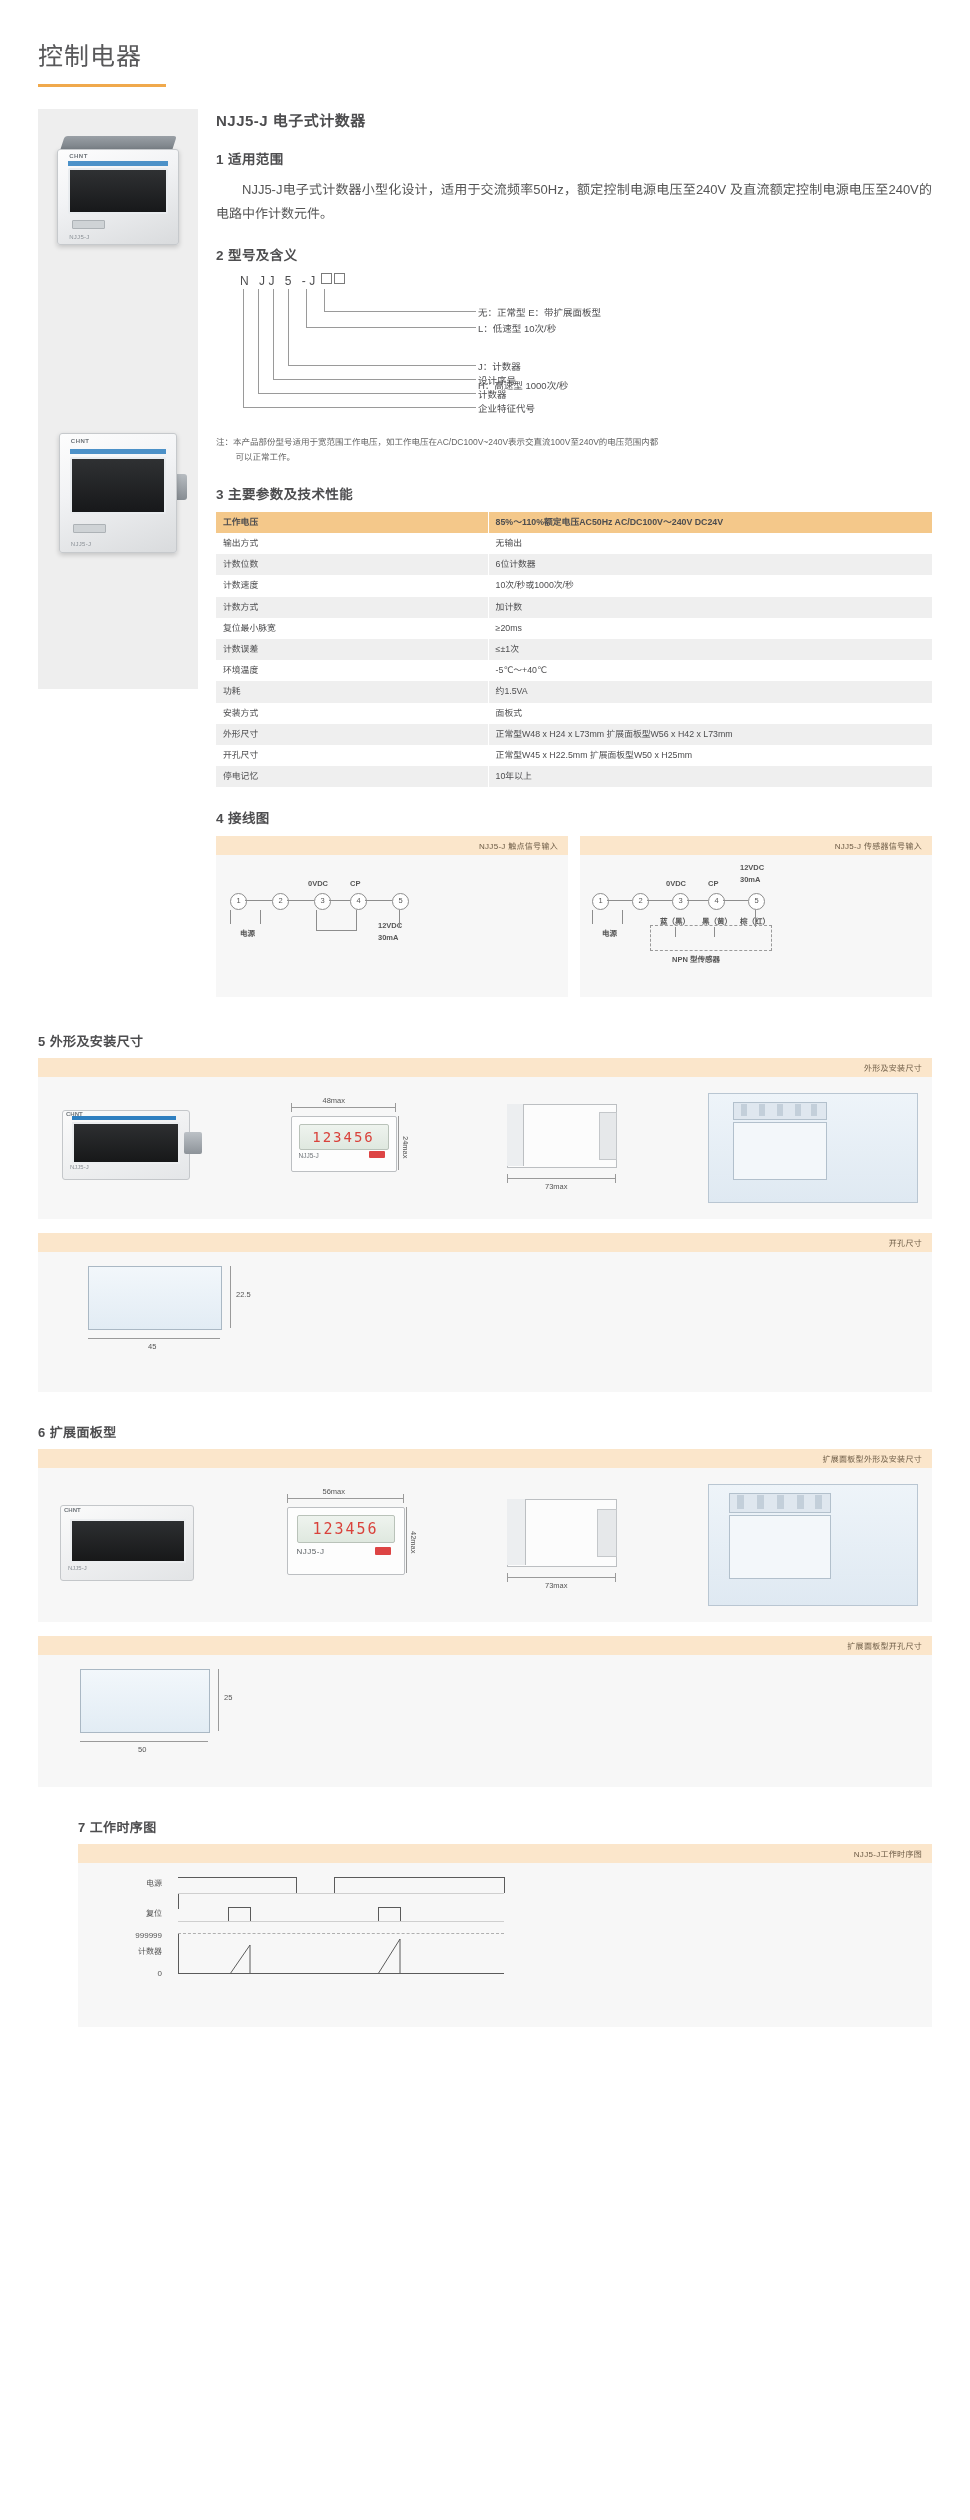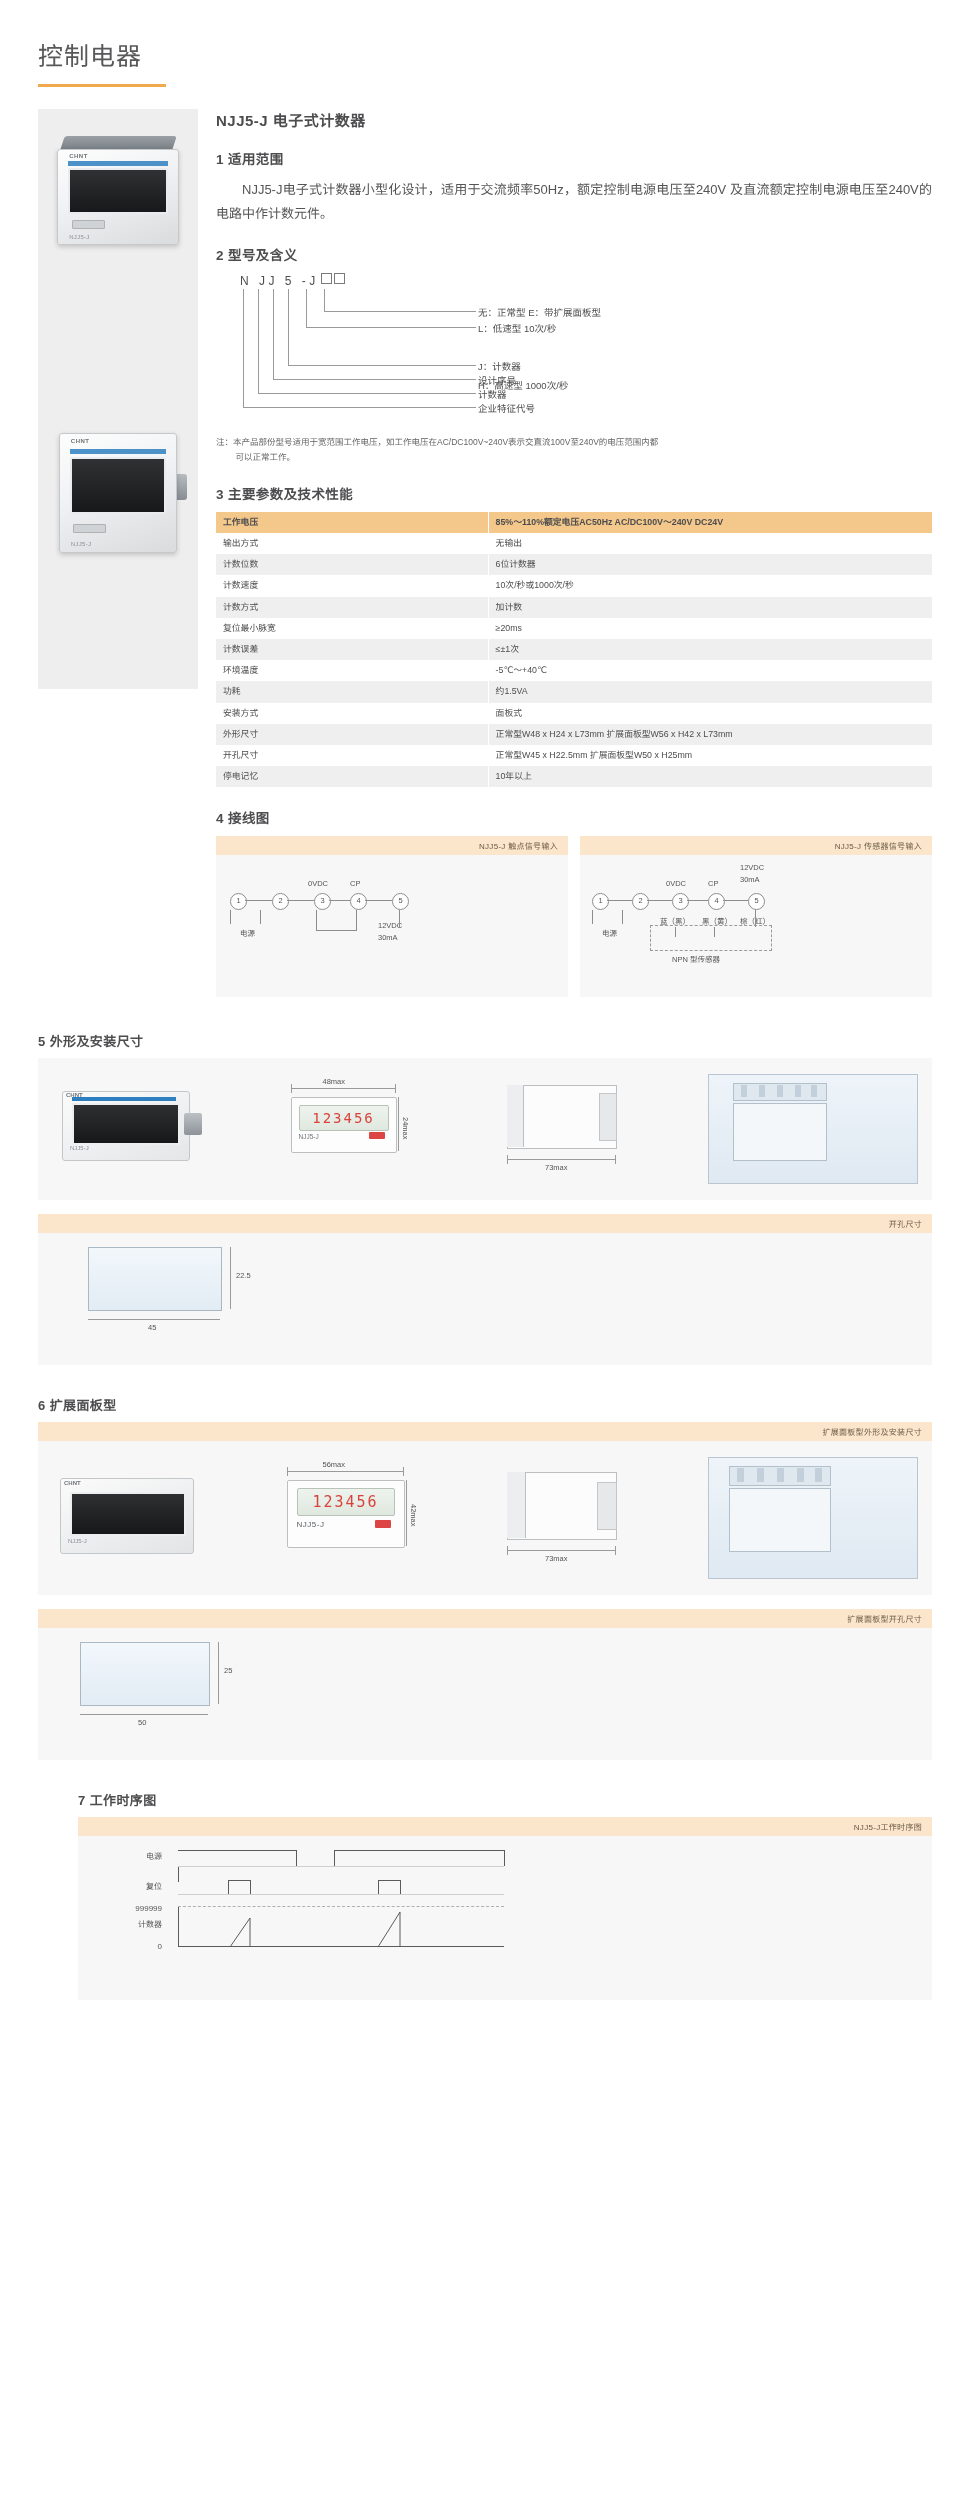--- a/index.html
+++ b/index.html
@@ -109,21 +109,21 @@
 
   
   .wire-wrap{display:flex;gap:12px;margin-top:6px;}
   .wire-card{flex:1;background:#f7f7f7;}
   .wire-body{padding:16px 10px 14px 10px;position:relative;height:112px;}
 
   .term{
     position:absolute;width:15px;height:15px;border:1px solid #8d8d8d;border-radius:50%;
     background:#fff;font-size:7.5px;line-height:14px;text-align:center;color:#555;
   }
-  .wlabel{position:absolute;font-size:7.5px;color:#555;white-space:nowrap;}
+  .wlabel{position:absolute;font-size:7.5px;color:#555;white-space:nowrap;font-weight:bold;}
   .wline{position:absolute;background:#8d8d8d;}
 
   
   h2.big{
     font-size:13px;font-weight:bold;color:#4d4d4f;margin:0 0 8px 0;padding-left:38px;letter-spacing:.4px;
   }
   .full{margin:0 38px;}
   .dimbox{background:#f7f7f7;padding:0;}
   .dimrow{display:flex;align-items:center;gap:10px;padding:16px 14px;}
   .dimcell{flex:1;position:relative;height:108px;}
@@ -363,20 +363,21 @@
       </div>
 
     </div>
   </div>
 
   <div style="margin-top:34px;">
     <h2 class="big">5 外形及安装尺寸</h2>
 
     <div class="full">
       <div class="dimbox">
+        <div class="capbar">外形及安装尺寸</div>
         <div class="dimrow">
 
           <div class="dimcell">
             <div style="position:absolute;left:10px;top:16px;width:126px;height:68px;background:linear-gradient(160deg,#fbfbfb,#e4e6e8);border:1px solid #c4c7ca;border-radius:3px;"></div>
             <div style="position:absolute;left:20px;top:28px;width:104px;height:38px;background:linear-gradient(180deg,#2d2f31,#171819);border:2px solid #eceef0;"></div>
             <div style="position:absolute;left:20px;top:22px;width:104px;height:4px;background:#2e7fc0;"></div>
             <div style="position:absolute;left:14px;top:17px;font-size:6px;color:#70767b;font-weight:bold;">CHNT</div>
             <div style="position:absolute;left:18px;top:70px;font-size:6px;color:#8a9096;">NJJ5-J</div>
             <div style="position:absolute;left:132px;top:38px;width:18px;height:22px;background:linear-gradient(180deg,#bcc1c6,#8d9399);border-radius:2px;"></div>
           </div>
@@ -415,21 +416,21 @@
             <div style="position:absolute;left:86px;top:10px;width:6px;height:12px;background:#c3cfda;"></div>
             <div style="position:absolute;left:102px;top:10px;width:6px;height:12px;background:#c3cfda;"></div>
           </div>
         </div>
       </div>
     </div>
 
     <div class="full" style="margin-top:14px;">
       <div class="dimbox">
         <div class="capbar">开孔尺寸</div>
-        <div style="padding:22px 0 26px 50px;position:relative;height:84px;">
+        <div style="padding:30px 0 26px 50px;position:relative;height:84px;">
           <div class="holebox" style="position:absolute;left:50px;top:14px;width:132px;height:62px;"></div>
           <div class="dimline" style="left:192px;top:14px;width:1px;height:62px;"></div>
           <div class="dimtext" style="left:198px;top:38px;">22.5</div>
           <div class="dimline" style="left:50px;top:86px;width:132px;height:1px;"></div>
           <div class="dimtext" style="left:110px;top:90px;">45</div>
         </div>
       </div>
     </div>
   </div>
 

